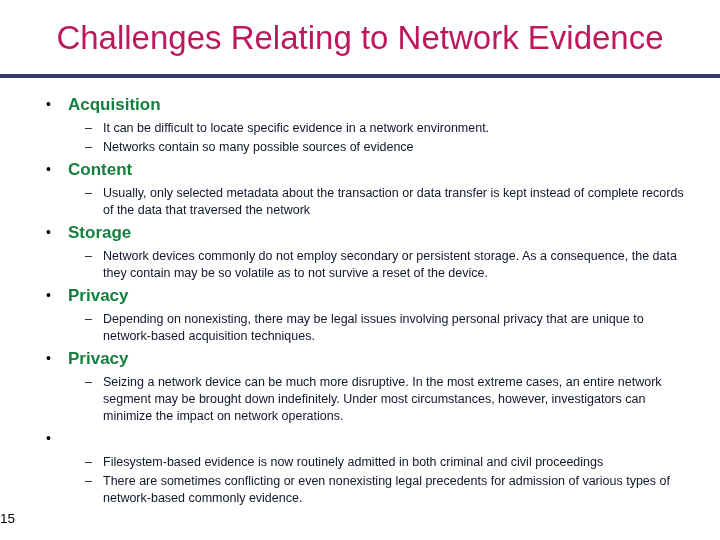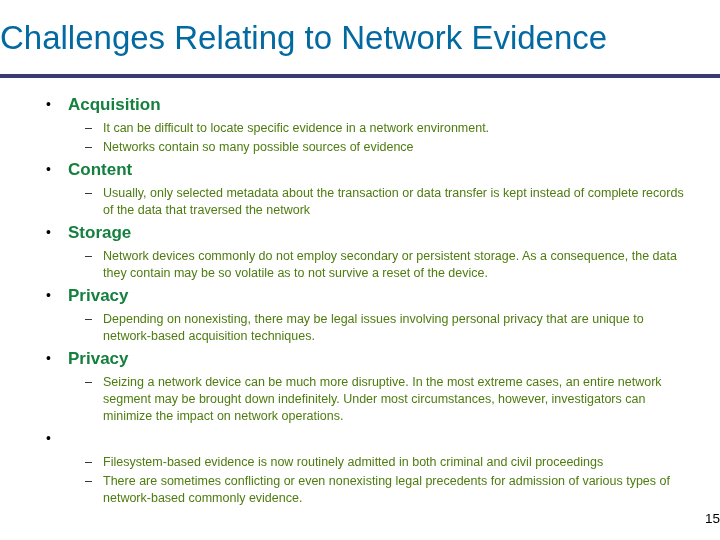--- a/index.html
+++ b/index.html
@@ -11,24 +11,25 @@
     position: relative;
     width: 720px;
     height: 540px;
     background: #ffffff;
     overflow: hidden;
     font-family: "Liberation Sans", "DejaVu Sans", sans-serif;
     color: #000;
   }
   .slide-title {
     margin-top: 19px;
+    text-align: center;
     font-size: 33px;
     line-height: 38px;
     font-weight: 400;
-    color: #0369a1;
+    color: #be185d;
     letter-spacing: 0px;
     white-space: nowrap;
   }
   .title-rule {
     margin-top: 17px;
     height: 4px;
     width: 100%;
     border: 0;
   }
   .content {
@@ -70,25 +71,25 @@
     flex: 0 0 18px;
     font-size: 12.5px;
     line-height: 17px;
     color: #111;
   }
   .point-text {
     flex: 1;
     padding-right: 30px;
     font-size: 12.5px;
     line-height: 17px;
-    color: #4d7c0f;
+    color: #0f172a;
   }
   .page-number {
     margin-top: 1px;
-    text-align: right;
+    text-align: left;
     font-size: 13.5px;
     line-height: 16px;
     color: #000;
   }
 </style>
 </head>
 <body>
 
 <div class="slide">
   <div class="slide-title">Challenges Relating to Network Evidence</div>

